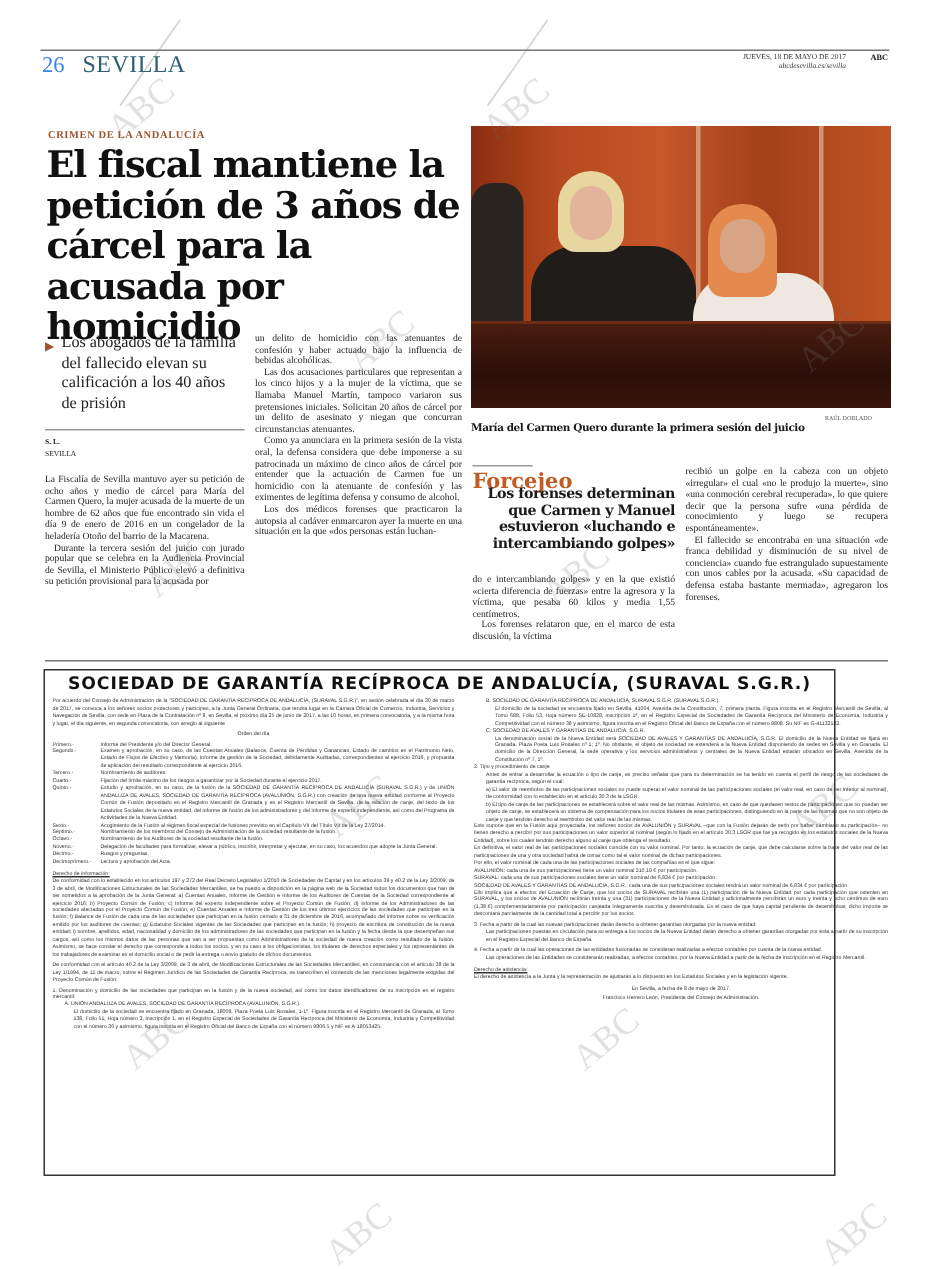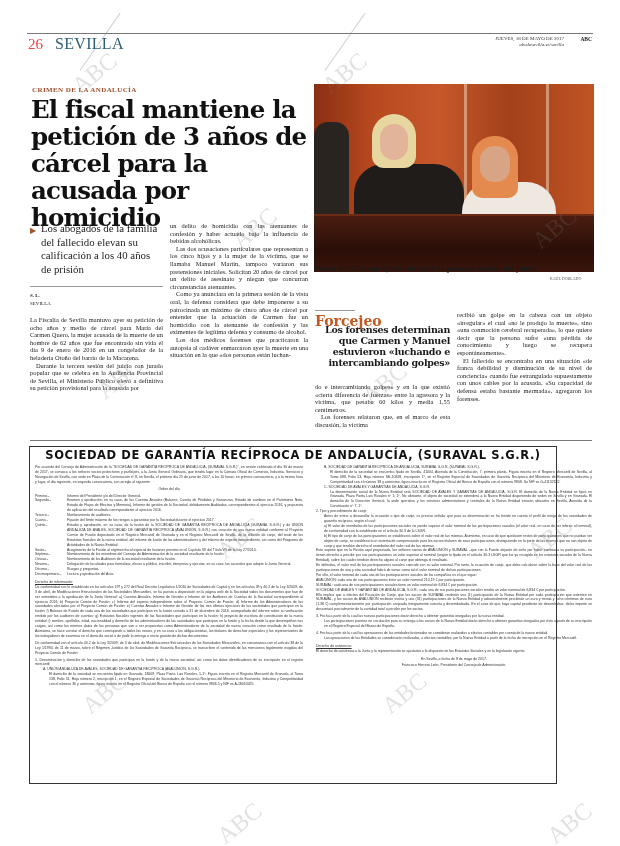--- a/index.html
+++ b/index.html
@@ -1,20 +1,20 @@
 <!DOCTYPE html>
 <html><head>
 <meta charset="utf-8">
 <style>
   * { box-sizing: border-box; margin: 0; padding: 0; }
   html, body { width: 620px; height: 846px; background: #fff; overflow: hidden; }
   body { font-family: "DejaVu Serif", serif; color: #1a1a1a; position: relative; }
 
   .header-rule { position: absolute; left: 27px; right: 27px; top: 33px; height: 1px; background: #777; }
-  .page-num { position: absolute; left: 28px; top: 36px; font-size: 15px; color: #ef4444; font-family: "Liberation Serif", serif; }
+  .page-num { position: absolute; left: 28px; top: 36px; font-size: 15px; color: #3b82f6; font-family: "Liberation Serif", serif; }
   .section-name { position: absolute; left: 55px; top: 35px; font-size: 16px; color: #2e5f74; font-family: "Liberation Serif", serif; letter-spacing: 0.3px; }
   .dateline { position: absolute; right: 56px; top: 36px; font-size: 5px; text-align: right; color: #333; font-family: "Liberation Serif", serif; line-height: 6px; }
   .dateline .site { font-style: italic; }
   .brand { position: absolute; right: 28px; top: 36px; font-size: 5.5px; font-weight: bold; font-family: "Liberation Serif", serif; }
 
   .kicker { position: absolute; left: 32px; top: 86px; font-size: 7px; font-weight: bold; color: #a0522d; letter-spacing: 0.4px; font-family: "Liberation Serif", serif; }
   .headline { position: absolute; left: 31px; top: 96px; width: 280px; font-size: 24.5px; line-height: 27px; font-weight: bold; font-family: "DejaVu Serif", serif; letter-spacing: -0.8px; color: #111; }
 
   .subhead { position: absolute; left: 30px; top: 222px; width: 130px; font-size: 10.8px; line-height: 13.5px; font-family: "Liberation Serif", serif; color: #222; }
   .subhead .tri { color: #a0522d; font-size: 8px; position: absolute; left: 0; top: 2px; }
@@ -37,21 +37,21 @@
   .photo .bench { position: absolute; left: 0; right: 0; bottom: 0; height: 58px; background: linear-gradient(180deg,#4a1d10 0%, #2a0f08 60%, #3a150b 100%); border-top: 2px solid #6b2b15; }
   .photo .pane { position: absolute; top: 0; bottom: 58px; width: 3px; background: #e8c8a8; opacity: 0.6; }
   .photo .man { position: absolute; left: 0; top: 38px; width: 35px; height: 100px; background: #2a2420; border-radius: 14px 14px 0 0; }
   .photo .lawyer-hair { position: absolute; left: 58px; top: 30px; width: 44px; height: 54px; background: #e8d6a0; border-radius: 22px 22px 12px 12px; }
   .photo .lawyer-face { position: absolute; left: 66px; top: 40px; width: 28px; height: 36px; background: #e2b59a; border-radius: 14px; }
   .photo .lawyer-robe { position: absolute; left: 40px; top: 80px; width: 110px; height: 60px; background: #1f1c1a; border-radius: 30px 30px 0 0; }
   .photo .woman-hair { position: absolute; left: 158px; top: 52px; width: 46px; height: 62px; background: #e58a4e; border-radius: 22px 22px 10px 10px; }
   .photo .woman-face { position: absolute; left: 166px; top: 62px; width: 30px; height: 36px; background: #d7a585; border-radius: 14px; }
   .photo .woman-body { position: absolute; left: 148px; top: 98px; width: 94px; height: 52px; background: #efe8e0; border-radius: 30px 30px 0 0; }
 
-  .caption { position: absolute; left: 314px; top: 264px; font-size: 7px; font-weight: bold; font-family: "DejaVu Serif", serif; letter-spacing: -0.3px; }
+  .caption { position: absolute; left: 314px; top: 280px; font-size: 7px; font-weight: bold; font-family: "DejaVu Serif", serif; letter-spacing: -0.3px; }
   .credit { position: absolute; left: 550px; top: 276px; font-size: 4px; color: #555; font-family: "Liberation Serif", serif; }
 
   .side-rule { position: absolute; left: 315px; top: 310px; width: 40px; height: 1px; background: #999; }
   .side-kicker { position: absolute; left: 315px; top: 313px; font-size: 14px; font-weight: bold; color: #c25a22; font-family: "DejaVu Serif", serif; }
   .side-head { position: absolute; left: 315px; top: 324px; width: 135px; font-size: 9.5px; line-height: 11px; font-weight: bold; font-family: "DejaVu Serif", serif; letter-spacing: -0.3px; text-align: right; }
 
   .article-bottom-rule { position: absolute; left: 30px; right: 28px; top: 440px; height: 1px; background: #777; }
 
   .ad-box { position: absolute; left: 29px; top: 446px; width: 528px; height: 338px; border: 1.5px solid #333; }
   .ad-title { position: absolute; left: 0; right: 0; top: 1px; text-align: center; font-size: 11.5px; font-weight: bold; font-family: "DejaVu Sans", sans-serif; letter-spacing: 0.6px; color: #111; }

